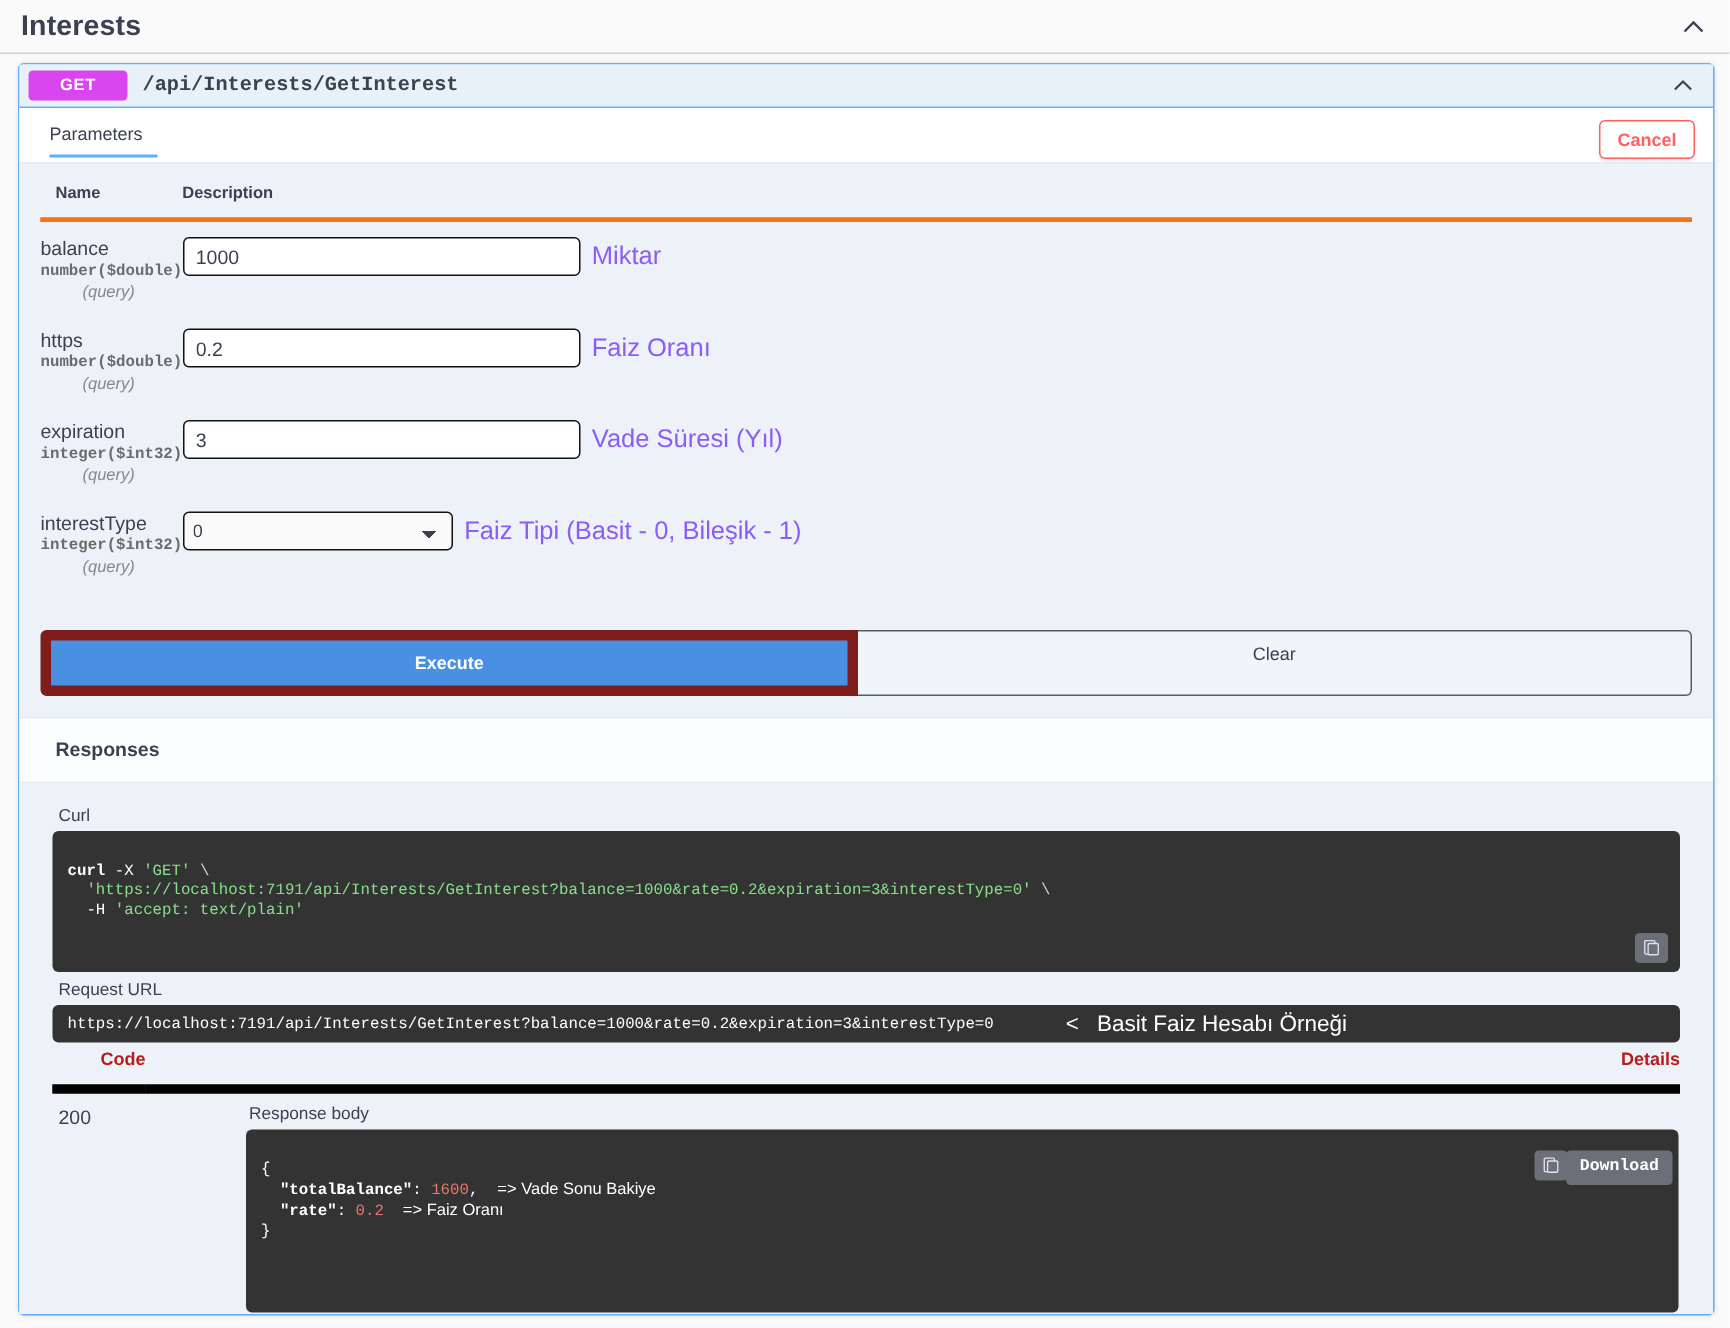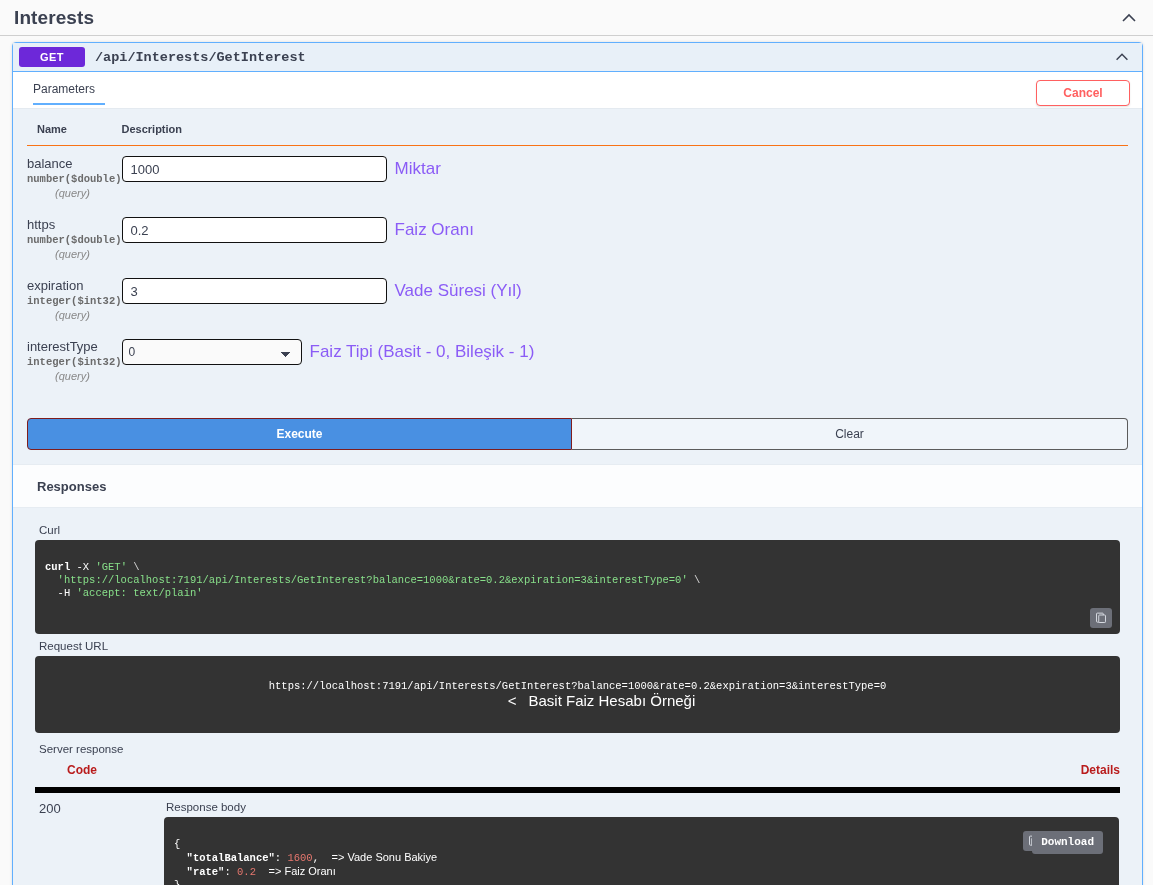--- a/index.html
+++ b/index.html
@@ -46,21 +46,21 @@
   }
   .opblock-summary {
     display: flex;
     align-items: center;
     height: 29px;
     padding: 0 10px 0 6px;
     background: #e8f0f8;
     border-bottom: 1px solid #61affe;
   }
   .method-badge {
-    background: #6d28d9;
+    background: #d946ef;
     color: #fff;
     font-family: "Liberation Sans", sans-serif;
     font-size: 11px;
     font-weight: bold;
     letter-spacing: .5px;
     text-align: center;
     border-radius: 3px;
     min-width: 66px;
     padding: 4px 0;
     margin-right: 10px;
@@ -98,21 +98,21 @@
   }
   .btn-cancel {
     margin-left: auto;
     background: #fff;
     border: 1px solid #ff6060;
     color: #ff6060;
     font-size: 12px;
     font-weight: bold;
     border-radius: 4px;
     padding: 5px 0;
-    width: 94px;
+    width: 64px;
     text-align: center;
     box-shadow: 0 1px 2px rgba(0,0,0,.1);
     margin-top: -2px;
   }
 
   
   .params-wrap {
     background: #ecf2f8;
     padding: 6px 14px 0 14px;
     border-top: 1px solid #e4eaf0;
@@ -120,21 +120,21 @@
   table.params {
     width: 100%;
     border-collapse: collapse;
   }
   table.params th {
     text-align: left;
     font-size: 11px;
     font-weight: bold;
     color: #3b4151;
     padding: 8px 0 10px 0;
-    border-bottom: 1px solid #f97316;
+    border-bottom: 3px solid #f97316;
   }
   table.params th.c-name { width: 86px; padding-left: 10px;}
   table.params td {
     vertical-align: top;
     padding: 10px 0 6px 0;
   }
   td.c-name { width: 86px; padding-left: 10px; }
   .p-name {
     font-size: 13px;
     color: #3b4151;
@@ -195,21 +195,21 @@
 
   
   .exec-wrap {
     background: #ecf2f8;
     padding: 28px 14px 14px 14px;
     display: flex;
   }
   .btn-execute {
     flex: 0 0 545px;
     background: #4990e2;
-    border: 1px solid #7f1d1d;
+    border: 7px solid #7f1d1d;
     color: #fff;
     font-size: 12px;
     font-weight: bold;
     text-align: center;
     padding: 8px 0;
     border-radius: 4px 0 0 4px;
   }
   .btn-clear {
     flex: 1 1 auto;
     background: #f0f5fa;
@@ -269,25 +269,24 @@
     display:flex; align-items:center; justify-content:center;
   }
   .copy-btn svg { display:block; }
 
   .url-block {
     background: #333;
     border-radius: 4px;
     color: #fff;
     font-family: "Liberation Mono", monospace;
     font-size: 10.5px;
-    padding: 24px 10px;
+    padding: 4px 10px;
     position: relative;
     display: flex;
     align-items: center;
-    flex-direction: column;
   }
   .url-annot {
     font-family: "Liberation Sans", sans-serif;
     font-size: 15px;
     color: #ffffff;
     margin-left: 48px;
     white-space: nowrap;
   }
   .url-annot .lt { margin-right: 12px; }
 
@@ -459,21 +458,20 @@
       </div>
 
       <div class="small-label">Request URL</div>
       <div class="url-block">
         <span>https://localhost:7191/api/Interests/GetInterest?balance=1000&amp;rate=0.2&amp;expiration=3&amp;interestType=0</span>
         <span class="url-annot">
           <span class="lt">&lt;</span><span>Basit Faiz Hesabı Örneği</span>
         </span>
       </div>
 
-      <div class="server-resp-label">Server response</div>
 
       <table class="resp-table">
         <thead>
           <tr>
             <th class="c-code">Code</th>
             <th>Details</th>
           </tr>
         </thead>
         <tbody>
           <tr>
@@ -485,21 +483,21 @@
 <span class="w">{</span>
   <span class="k">"totalBalance"</span><span class="w">: </span><span class="num">1600</span><span class="w">,</span>  <span class="resp-annot">=&gt; Vade Sonu Bakiye</span>
   <span class="k">"rate"</span><span class="w">: </span><span class="num">0.2</span>  <span class="resp-annot">=&gt; Faiz Oranı</span>
 <span class="w">}</span>
                   <div class="copy-btn" style="right:74px; top:14px;">
                     <svg width="12" height="12" viewBox="0 0 16 16">
                       <rect x="2" y="1.5" width="9" height="12" rx="1" fill="none" stroke="#dfe3ea" stroke-width="1.2"></rect>
                       <rect x="5" y="4" width="9" height="10" rx="1" fill="#6c6f78" stroke="#dfe3ea" stroke-width="1.2"></rect>
                     </svg>
                   </div>
-                  <div class="dl-btn" style="right:16px; top:14px;">Download</div>
+                  <div class="dl-btn" style="right:4px; top:14px;">Download</div>
                 </div>
 
               </div>
             </td>
           </tr>
         </tbody>
       </table>
 
     </div>
   </div>

